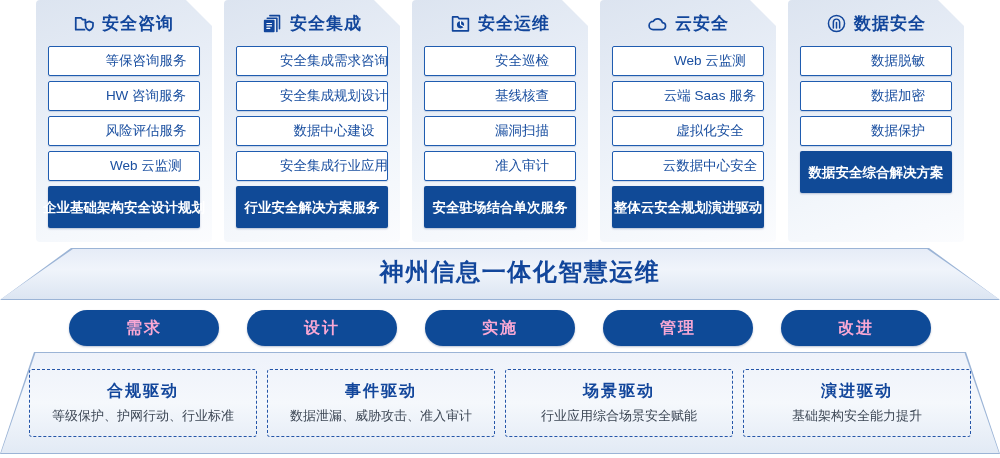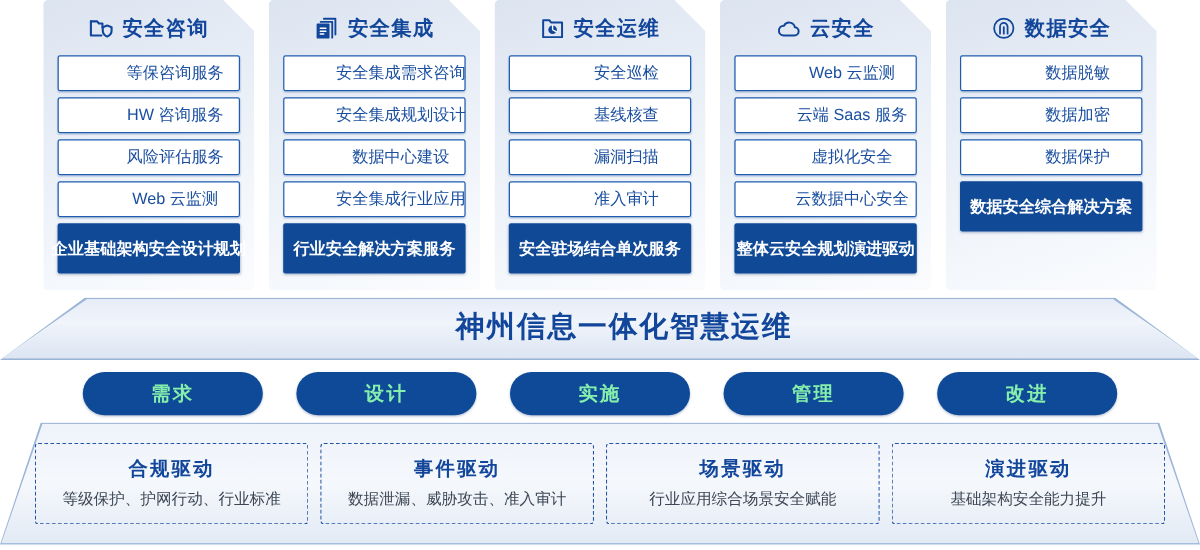--- a/index.html
+++ b/index.html
@@ -117,21 +117,21 @@
     left:0;top:310px;
     width:1000px;height:36px;
     display:flex;
     justify-content:center;
     gap:28px;
   }
   .pill{
     width:150px;height:36px;
     background:#0e4a97;
     border-radius:18px;
-    color:#86efac;
+    color:#f9a8d4;
     font-size:16px;
     font-weight:bold;
     letter-spacing:2px;
     display:flex;align-items:center;justify-content:center;
     box-shadow:0 1px 2px rgba(20,50,110,.3);
   }
 
   
   #bottom{
     position:absolute;

